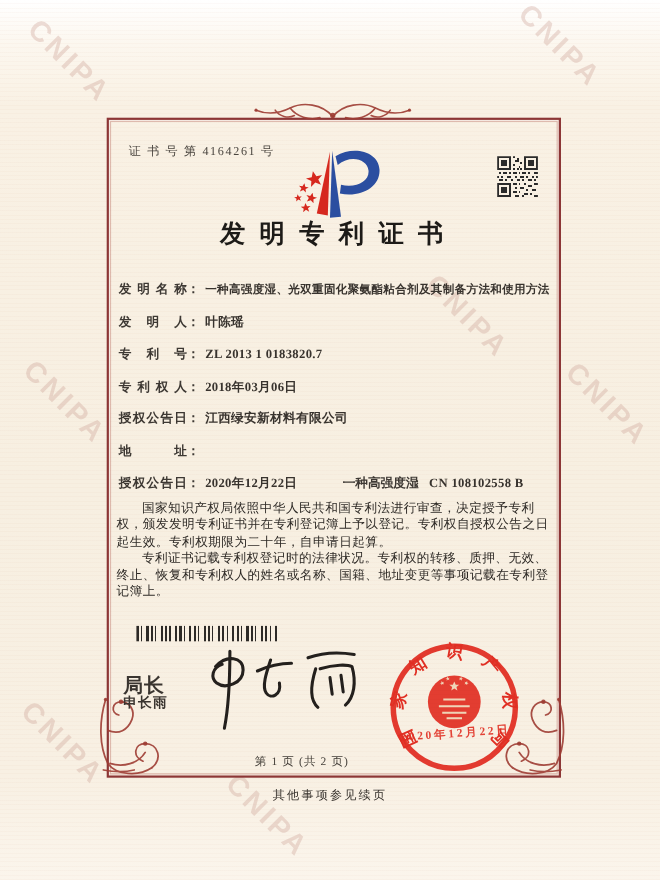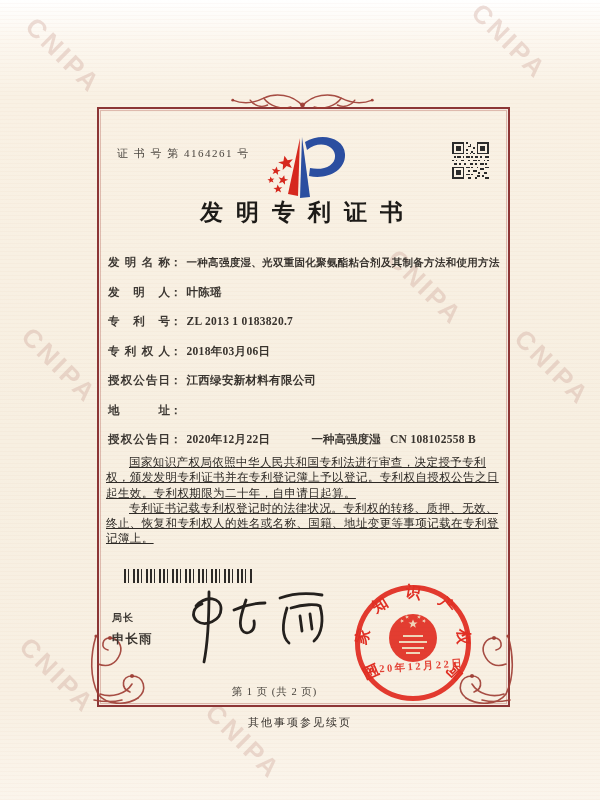--- a/index.html
+++ b/index.html
@@ -23,49 +23,49 @@
     color:rgba(203,158,146,0.34);
     transform:rotate(45deg);white-space:nowrap;
   }
   .frame{
     position:absolute;z-index:2;left:97px;top:107px;width:409px;height:596px;
     border:2px solid #8c3636;
     box-shadow:inset 0 0 0 1px rgba(255,252,247,0.7), inset 0 0 0 2px rgba(178,98,88,0.38);
   }
   .orn{position:absolute;z-index:3;}
   .cert-no{
-    position:absolute;z-index:3;left:117px;top:146px;
+    position:absolute;z-index:3;left:117px;top:130px;
     font-size:11px;color:#4a453f;letter-spacing:1.5px;text-align:right;
   }
   .logo{position:absolute;z-index:3;left:252px;top:134px;}
   .qr{position:absolute;z-index:3;left:452px;top:142px;width:37px;height:37px;}
   .title{
     position:absolute;z-index:3;left:97px;top:197px;width:409px;
     text-align:center;text-indent:13px;letter-spacing:13px;
     font-size:23px;font-weight:700;color:#1d1b18;
   }
   .fields{position:absolute;z-index:3;left:108px;top:255px;width:396px;font-size:11.5px;color:#3d3833;font-weight:bold;}
   .frow{display:flex;align-items:baseline;height:13px;margin-bottom:16.5px;white-space:nowrap;}
   .flabel{display:inline-block;width:62px;text-align:justify;text-align-last:justify;flex:none;}
   .fcolon{flex:none;margin-right:5px;}
   .fvalue{letter-spacing:0.3px;color:#38332e;}
   .fvalue.first-dual{width:125px;flex:none;}
   .body-text{
     position:absolute;z-index:3;left:106px;top:455px;width:398px;
     font-size:11.5px;line-height:15.3px;color:#2e2a26;letter-spacing:0.4px;
   }
-  .body-text p{margin:0;text-indent:2em;text-decoration:underline;}
+  .body-text p{margin:0;text-indent:2em;}
   .barcode{
     position:absolute;z-index:3;left:124px;top:569px;width:129px;height:14px;
     background:repeating-linear-gradient(90deg,
       #2d2a27 0 2px,transparent 2px 4px,
       #2d2a27 4px 5px,transparent 5px 9px,
       #2d2a27 9px 11px,transparent 11px 13px);
   }
-  .signer-title{position:absolute;z-index:3;left:112px;top:611px;font-size:10px;font-weight:700;color:#3a3530;letter-spacing:1px;}
+  .signer-title{position:absolute;z-index:3;left:112px;top:611px;font-size:18px;font-weight:700;color:#3a3530;letter-spacing:1px;}
   .signer-name{position:absolute;z-index:3;left:112px;top:631px;font-size:12.5px;font-weight:700;color:#3a3530;letter-spacing:1px;}
   .signature{position:absolute;z-index:4;left:168px;top:586px;}
   .seal{position:absolute;z-index:5;left:350px;top:580px;mix-blend-mode:multiply;opacity:0.95;}
   .page-info{
     position:absolute;z-index:3;left:97px;top:685px;width:355px;text-align:center;
     font-size:10.5px;color:#45403a;letter-spacing:1px;
   }
   .footer-note{
     position:absolute;z-index:3;left:0;top:715px;width:600px;text-align:center;
     font-size:11px;color:#35302b;letter-spacing:2px;

